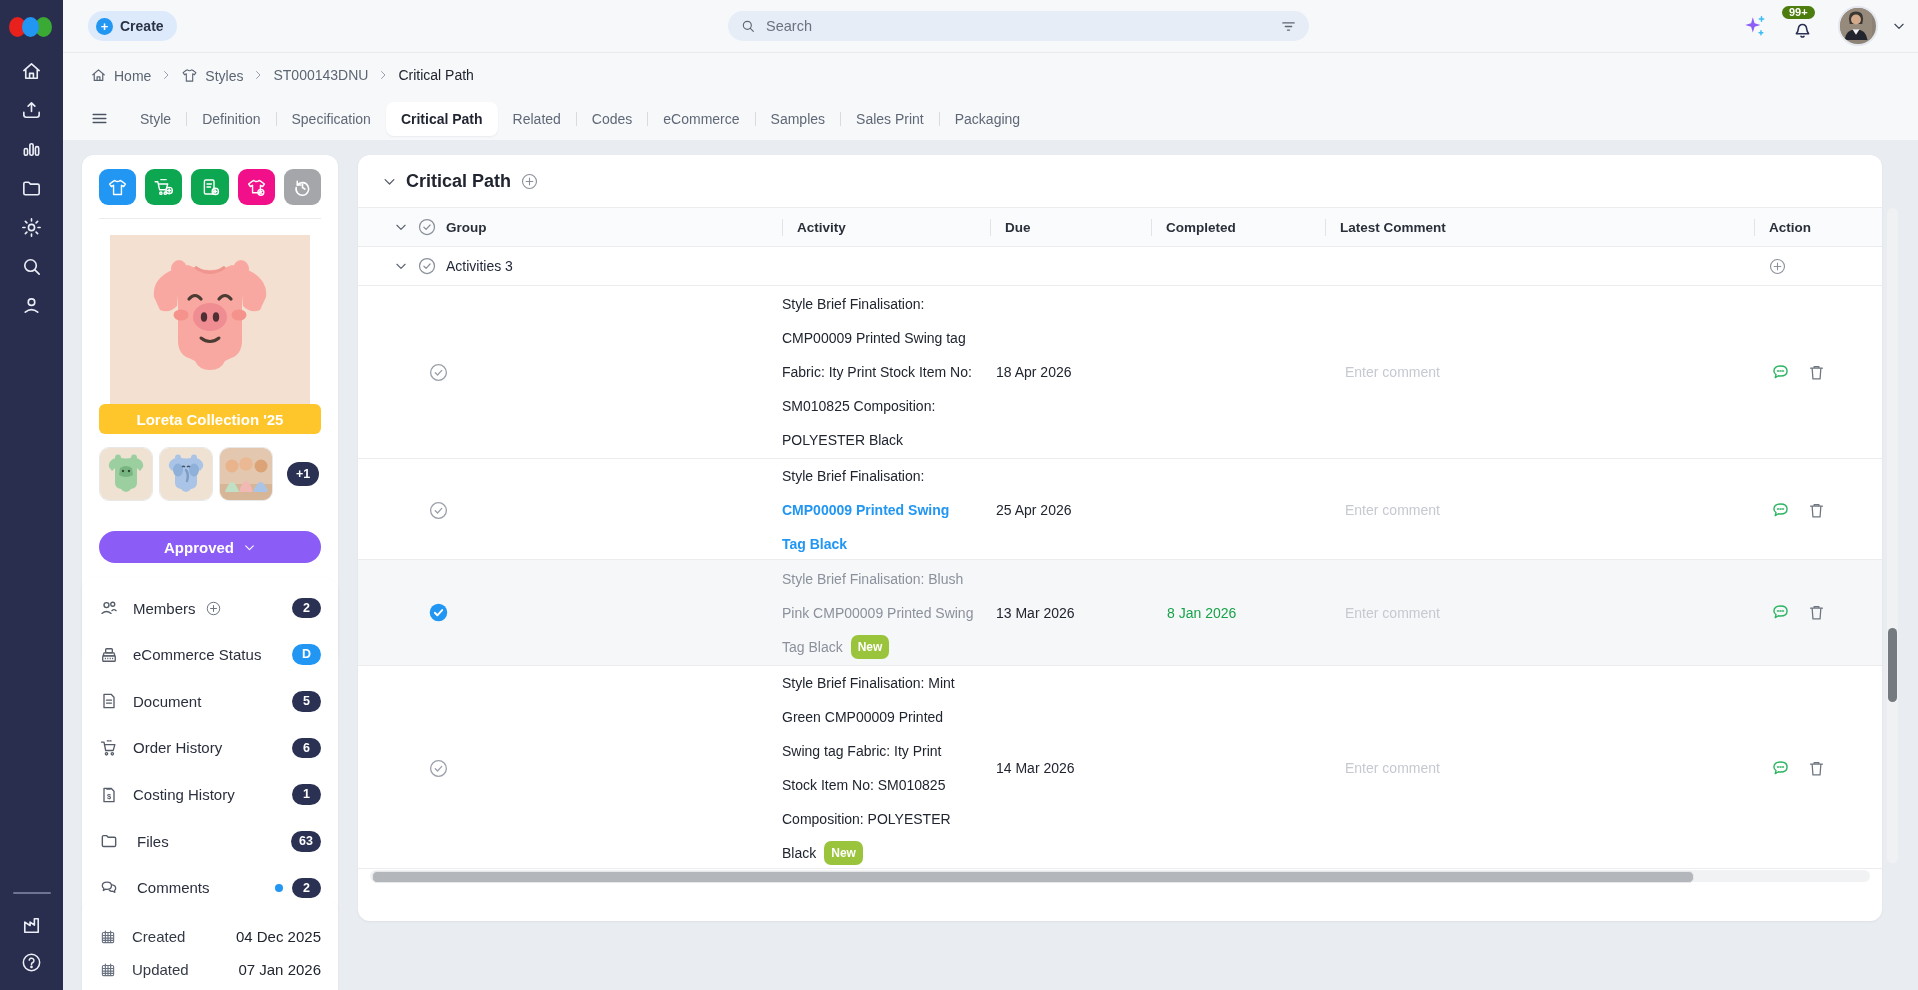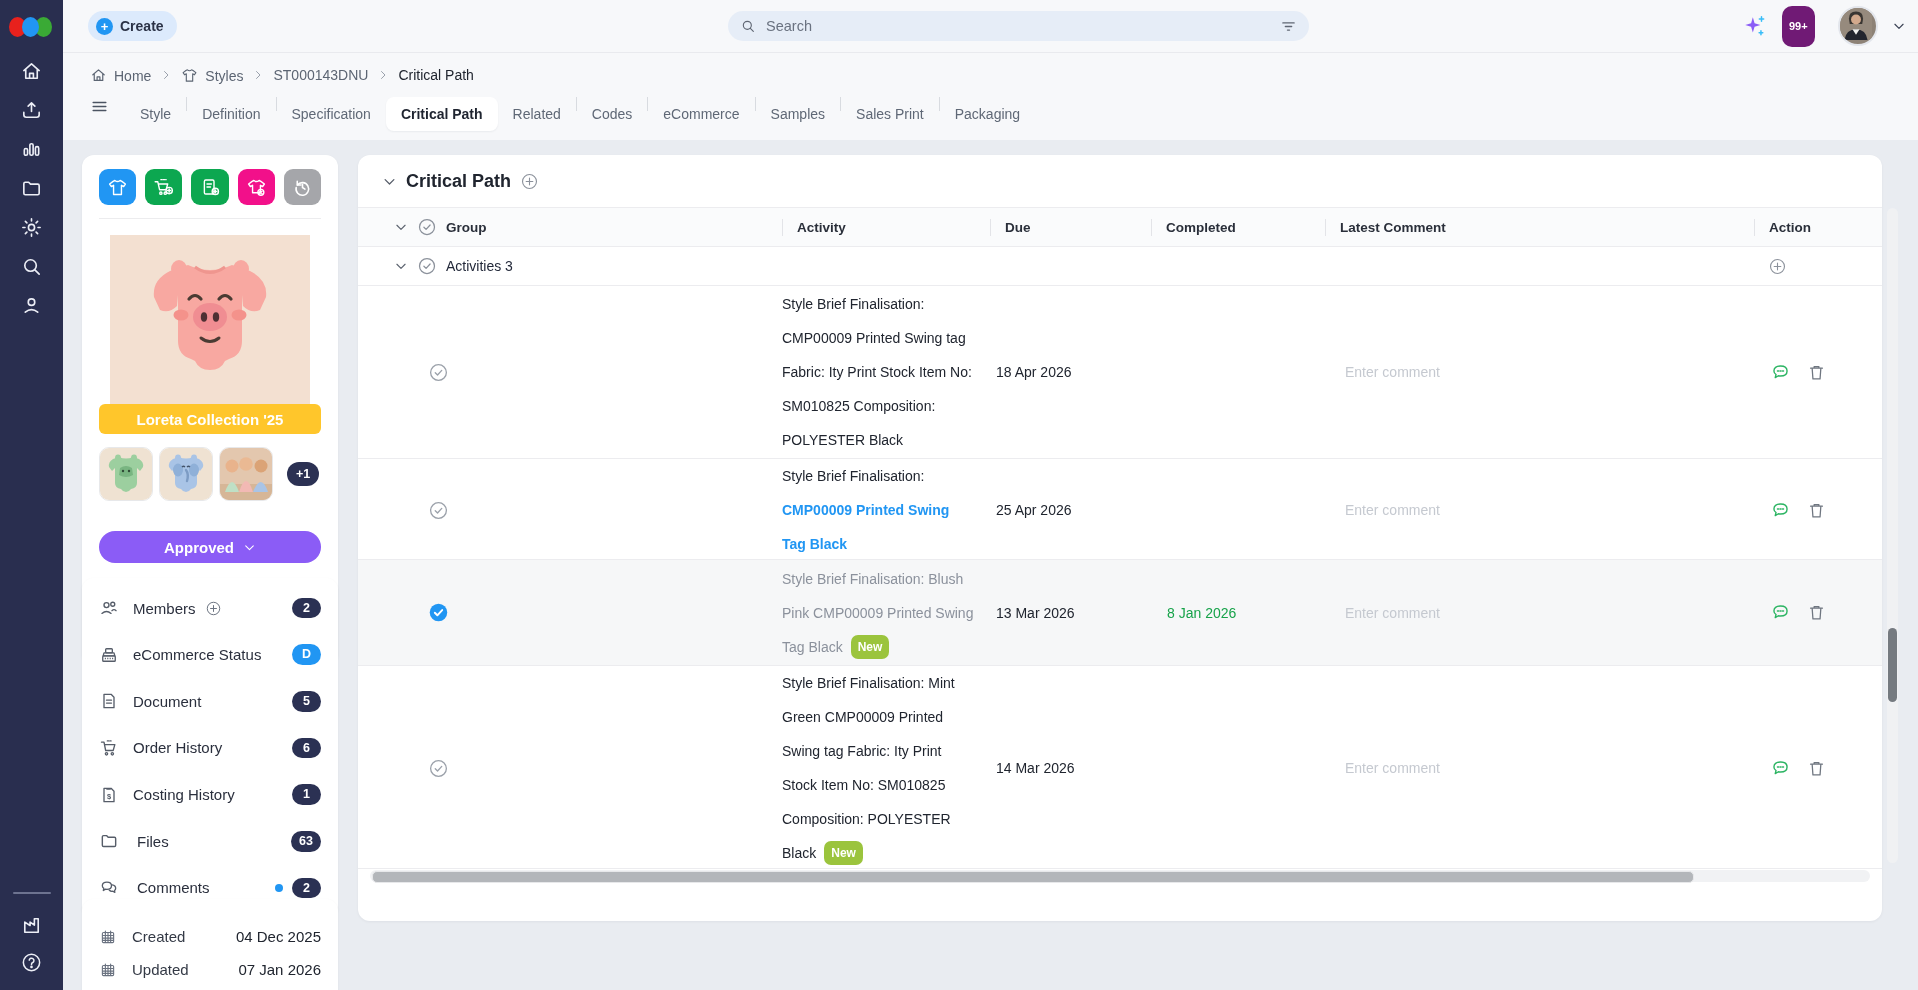--- a/index.html
+++ b/index.html
@@ -34,34 +34,34 @@
     background:#e6edf7;display:flex;align-items:center;padding:0 12px;gap:8px;}
   .searchbox input{flex:1;border:none;background:transparent;outline:none;font-size:14.5px;color:#3c4250;
     font-family:"Liberation Sans",sans-serif;}
   .searchbox input::placeholder{color:#6a7280;}
   .search-ic{width:16px;height:16px;color:#5f6673;}
   .filter-ic{width:17px;height:17px;color:#5f6673;cursor:pointer;}
   .top-right{position:absolute;right:12px;top:0;height:52px;display:flex;align-items:center;gap:14px;}
   .sparkle-ic{width:26px;height:26px;cursor:pointer;}
   .bellwrap{position:relative;width:42px;height:40px;cursor:pointer;}
   .bell-ic{position:absolute;left:10px;top:15px;width:21px;height:21px;color:#2b3153;}
-  .bell-badge{position:absolute;left:0;top:0;background:#701a75;color:#fff;font-size:11px;font-weight:700;
-    padding:15px 7px;border-radius:10px;line-height:1;}
+  .bell-badge{position:absolute;left:0;top:0;background:#4d7c0f;color:#fff;font-size:11px;font-weight:700;
+    padding:1px 7px;border-radius:10px;line-height:1;}
   .avatar{width:36px;height:36px;border-radius:50%;overflow:hidden;border:2px solid #e3e6ec;cursor:pointer;background:#8d8276;}
   .caret-ic{width:14px;height:14px;color:#3b4254;cursor:pointer;}
   
   .crumbs{position:absolute;left:63px;top:53px;right:0;height:44px;background:#f7f8fa;
     display:flex;align-items:center;gap:9px;padding-left:27px;font-size:14px;color:#5c6573;}
   .crumb{display:flex;align-items:flex-end;gap:7px;cursor:pointer;}
   .crumb .cic{width:17px;height:17px;color:#5c6573;}
   .crumb-sep{width:12px;height:12px;color:#9aa1ac;}
   .crumb.current{color:#20252f;cursor:default;}
   
   .tabrow{position:absolute;left:63px;top:97px;right:0;height:43px;background:#f7f8fa;
-    display:flex;padding-left:27px;}
+    display:flex;align-items:center;padding-left:27px;}
   .menu-ic{width:19px;height:19px;color:#4b5462;margin-right:16px;cursor:pointer;}
   .tab{font-size:14px;color:#5f6876;padding:0 15px;height:34px;display:flex;align-items:center;cursor:pointer;white-space:nowrap;}
   .tab.active{background:#ffffff;border-radius:8px;color:#1f2430;font-weight:700;box-shadow:0 1px 2px rgba(20,30,50,.06);}
   .tabsep{width:1px;height:14px;background:#d8dbe0;}
   
   .content{position:absolute;left:63px;top:140px;width:1855px;height:850px;background:#e9ecf1;overflow:hidden;}
   .card{position:absolute;background:#fff;border-radius:12px;box-shadow:0 1px 3px rgba(16,24,40,.05);}
   
   .card1{left:19px;top:15px;width:256px;height:510px;padding:14px 17px;box-sizing:border-box;}
   .toolbar{display:flex;gap:9px;}

